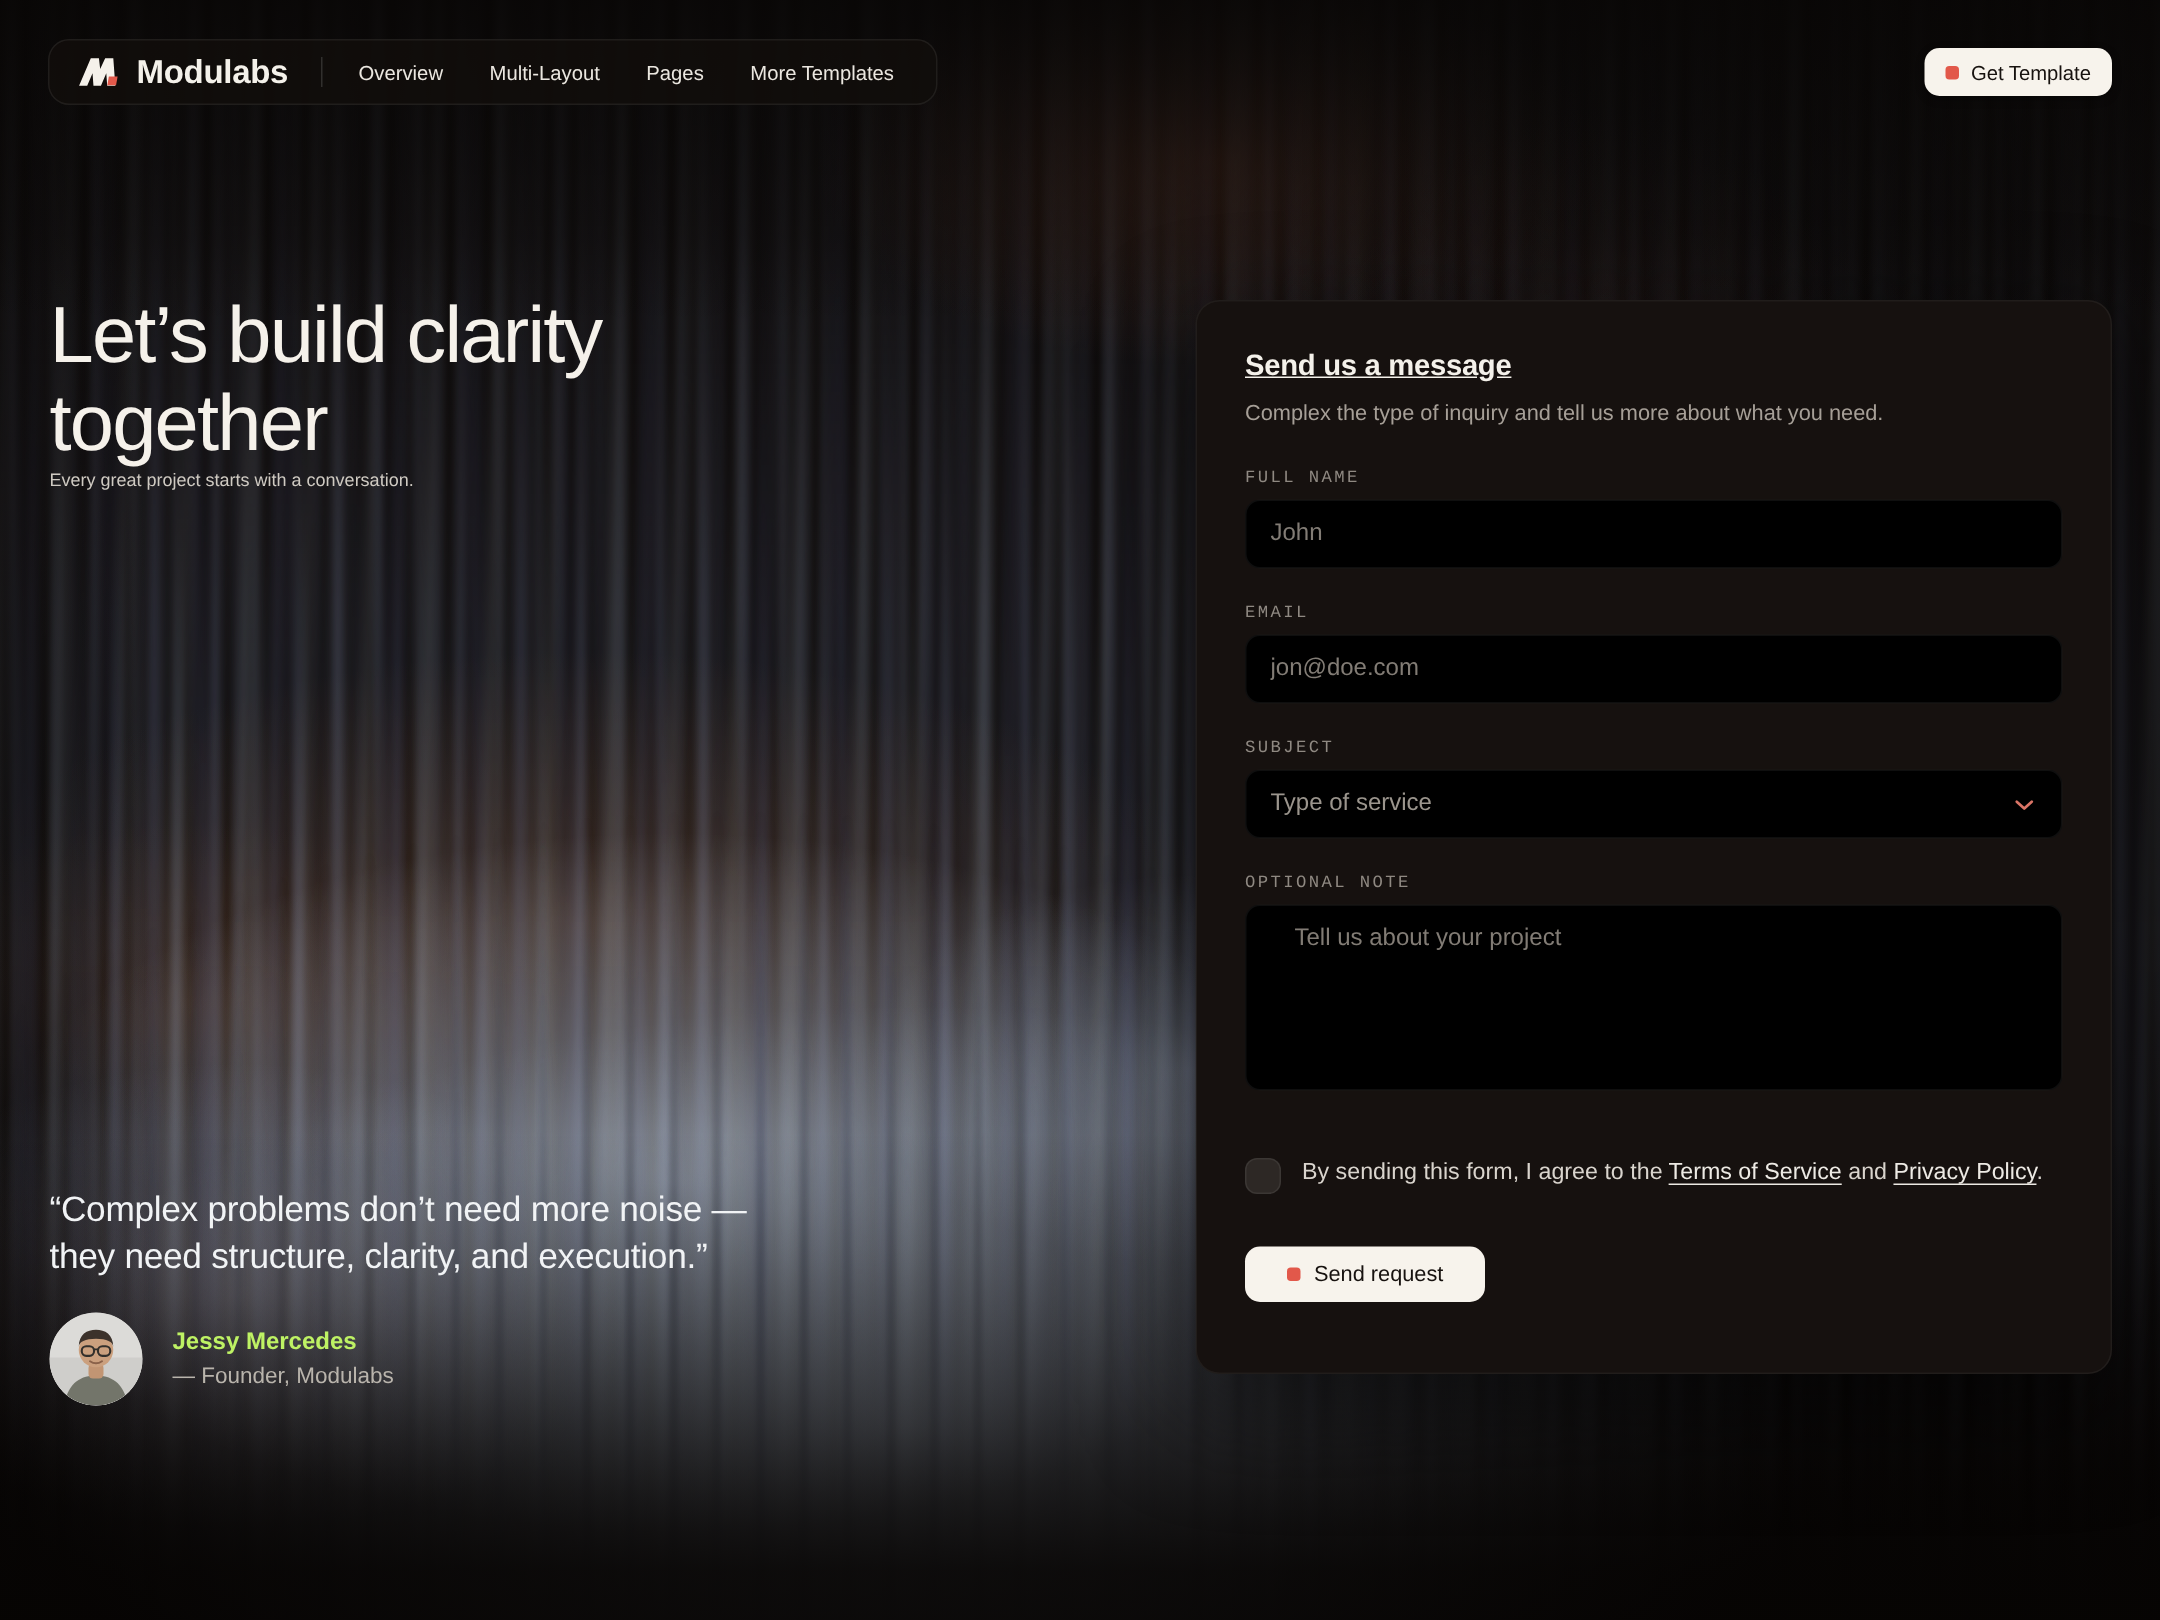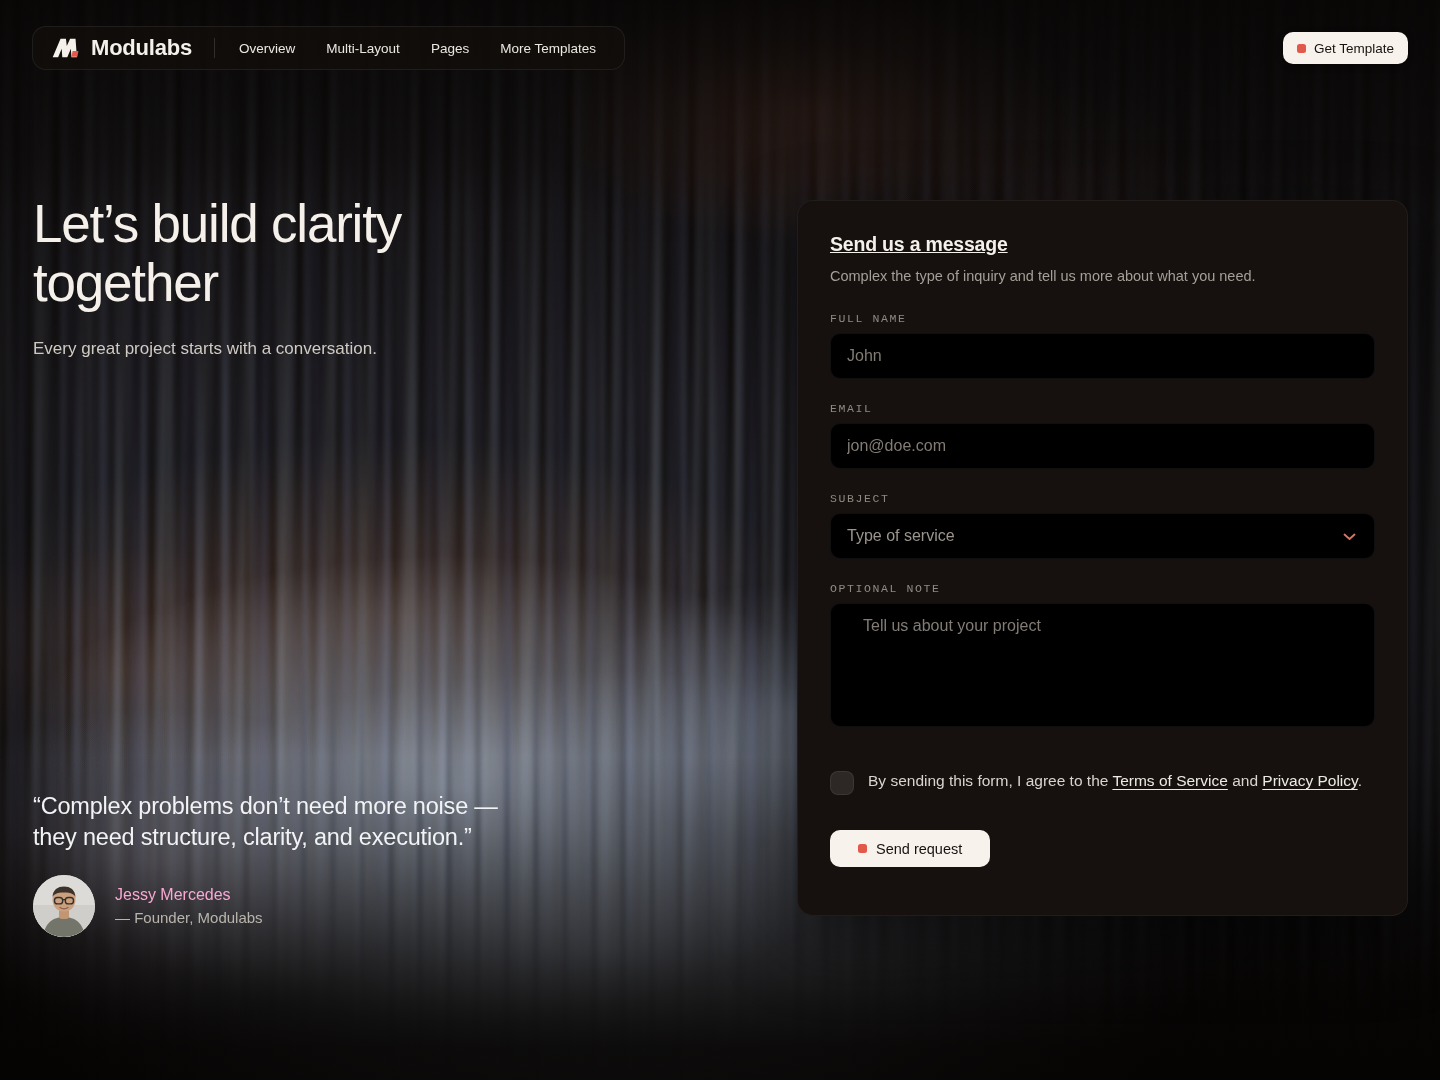--- a/index.html
+++ b/index.html
@@ -80,35 +80,35 @@
     box-shadow:0 2px 6px rgba(0,0,0,0.35);
   }
   .red-square { width:9px; height:9px; border-radius:2.5px; background:#e2584a; flex-shrink:0; }
 
   
   .hero { position:absolute; left:33px; top:194px; z-index:3; }
   .hero-title {
     font-size:53px; font-weight:500; line-height:1.12; letter-spacing:-1.2px;
     color:#f5f1ea; white-space:pre-line;
   }
-  .hero-sub { margin-top:26px; font-size:17px; color:#cfcac2; }
+  .hero-sub { font-size:12px; color:#cfcac2; }
 
   
   .quote-block { position:absolute; left:33px; top:791px; width:560px; z-index:3; }
   .quote-text {
     font-size:23.5px; font-weight:400; line-height:1.33; letter-spacing:-0.2px;
     color:#f1f3f5; white-space:pre-line;
   }
   .author-row { display:flex; align-items:center; gap:20px; margin-top:21px; }
   .avatar {
     width:62px; height:62px; border-radius:50%; overflow:hidden; flex-shrink:0;
     background:#d8d7d4;
   }
   .avatar svg { display:block; }
-  .author-name { font-size:16px; font-weight:400; color:#f9a8d4; }
+  .author-name { font-size:16px; font-weight:700; color:#bef264; }
   .author-role { margin-top:5px; font-size:15px; color:#b9b4ac; }
 
   
   .card {
     position:absolute; left:797px; top:200px; width:611px; height:716px; z-index:4;
     background:#16110f;
     border:1px solid rgba(255,255,255,0.05);
     border-radius:16px;
     padding:32px;
     box-shadow:0 24px 70px rgba(0,0,0,0.55);

